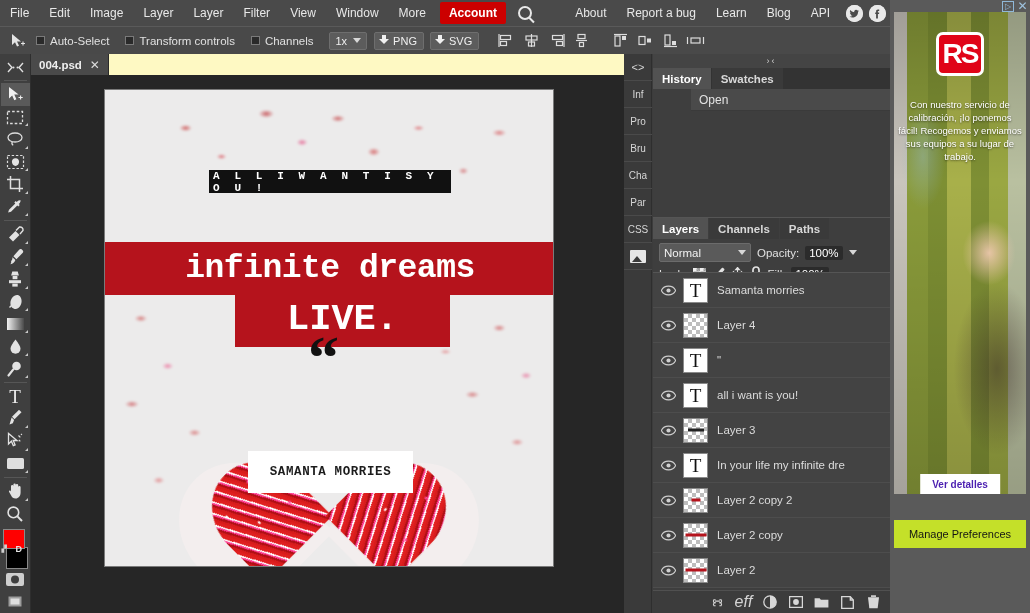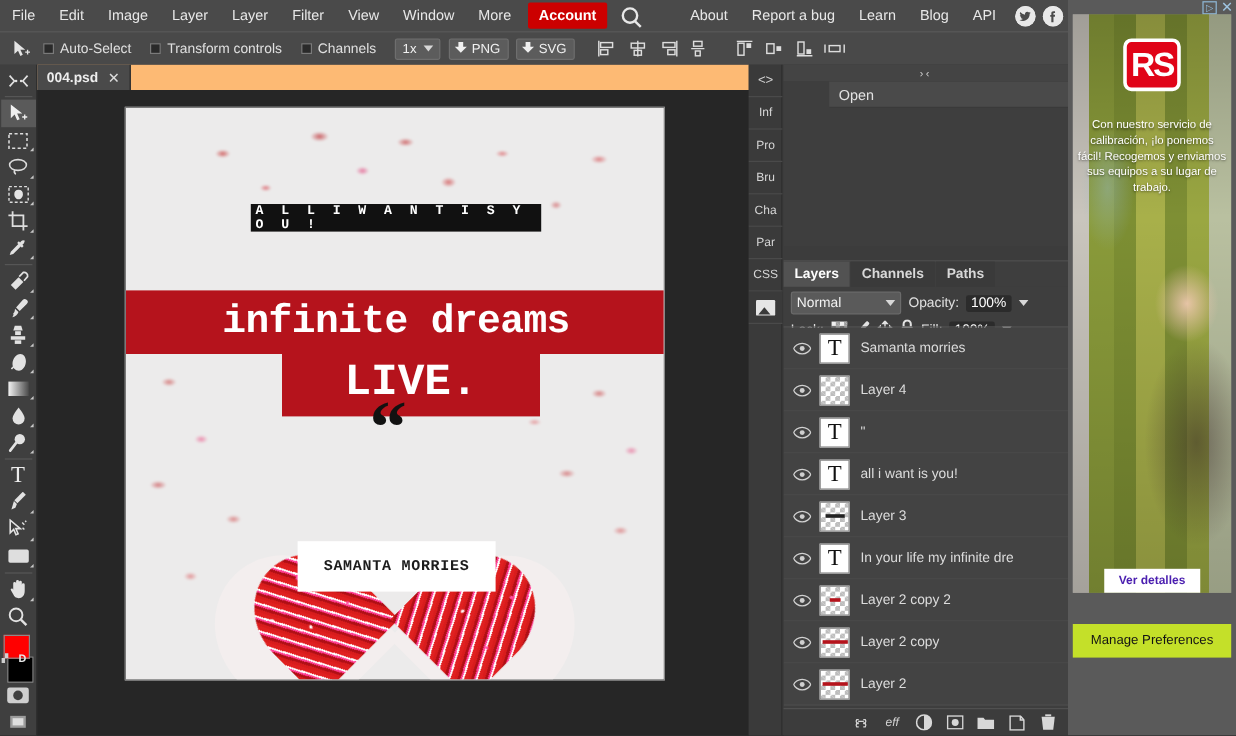--- a/index.html
+++ b/index.html
@@ -164,21 +164,21 @@
   }
   #swatch-d {
     position: absolute; left: 14px; top: 15px;
     font-size: 9px; color: #e8e8e8; font-weight: bold;
   }
 
   
   #tabstrip {
     position: absolute; top: 54px; left: 31px;
     width: 593px; height: 21px;
-    background: #fdba74;
+    background: #fef9c3;
     display: flex; align-items: flex-end;
   }
   .doc-tab {
     height: 21px; background: #4a4a4a;
     display: flex; align-items: center;
     padding: 0 8px; gap: 8px;
     font-size: 11.5px; color: #eeeeee; font-weight: bold;
     border-right: 1px solid #2a2a2a;
   }
   .tab-close {
@@ -871,20 +871,24 @@
         <div class="rail-tab small">CSS</div>
         <div class="rail-tab iconcell">
           <span class="rail-img-icon"></span>
         </div>
       </div>
 
     <div id="panel-stack">
       <div class="panel-header">
         <span>›‹</span>
       </div>
+      <div class="panel-tabs" id="history-tabs">
+          <div class="ptab active">History</div>
+          <div class="ptab">Swatches</div>
+        </div>
       <div id="history-body">
         <div id="history-items">
             <div class="history-row">Open</div>
           </div>
       </div>
 
       <div id="layers-section">
         <div class="panel-tabs" id="layers-tabs" style="background:#3e3e3e;">
             <div class="ptab active">Layers</div>
             <div class="ptab">Channels</div>
@@ -1035,21 +1039,21 @@
             </div>
           </div>
 
         <div id="layer-footer">
           <span class="lf-icon">
             <svg width="15" height="9" viewBox="0 0 16 9">
                 <path d="M6 4.5H4.2a2.5 2.5 0 0 1 0-3H6M10 4.5h1.8a2.5 2.5 0 0 0 0-3H10M5.5 3h5" stroke="#d4d4d4" stroke-width="1.2" fill="none"></path>
                 <path d="M6 8H4.2a2.5 2.5 0 0 1 0-3H6M10 8h1.8a2.5 2.5 0 0 0 0-3H10" stroke="#d4d4d4" stroke-width="1.2" fill="none"></path>
               </svg>
           </span>
-          <span class="lf-icon" style="font-style:italic;font-size:10px;">eff</span>
+          <span class="lf-icon" style="font-style:italic;font-size:16px;">eff</span>
           <span class="lf-icon">
             <svg width="14" height="14" viewBox="0 0 14 14">
                 <circle cx="7" cy="7" r="6.2" fill="none" stroke="#d8d8d8" stroke-width="1.3"></circle>
                 <path d="M7 .8a6.2 6.2 0 0 1 0 12.4z" fill="#d8d8d8"></path>
               </svg>
           </span>
           <span class="lf-icon">
             <svg width="14" height="12" viewBox="0 0 14 12">
                 <rect x="0.6" y="0.6" width="12.8" height="10.8" fill="none" stroke="#d8d8d8" stroke-width="1.3"></rect>
                 <circle cx="7" cy="6" r="2.9" fill="#d8d8d8"></circle>

